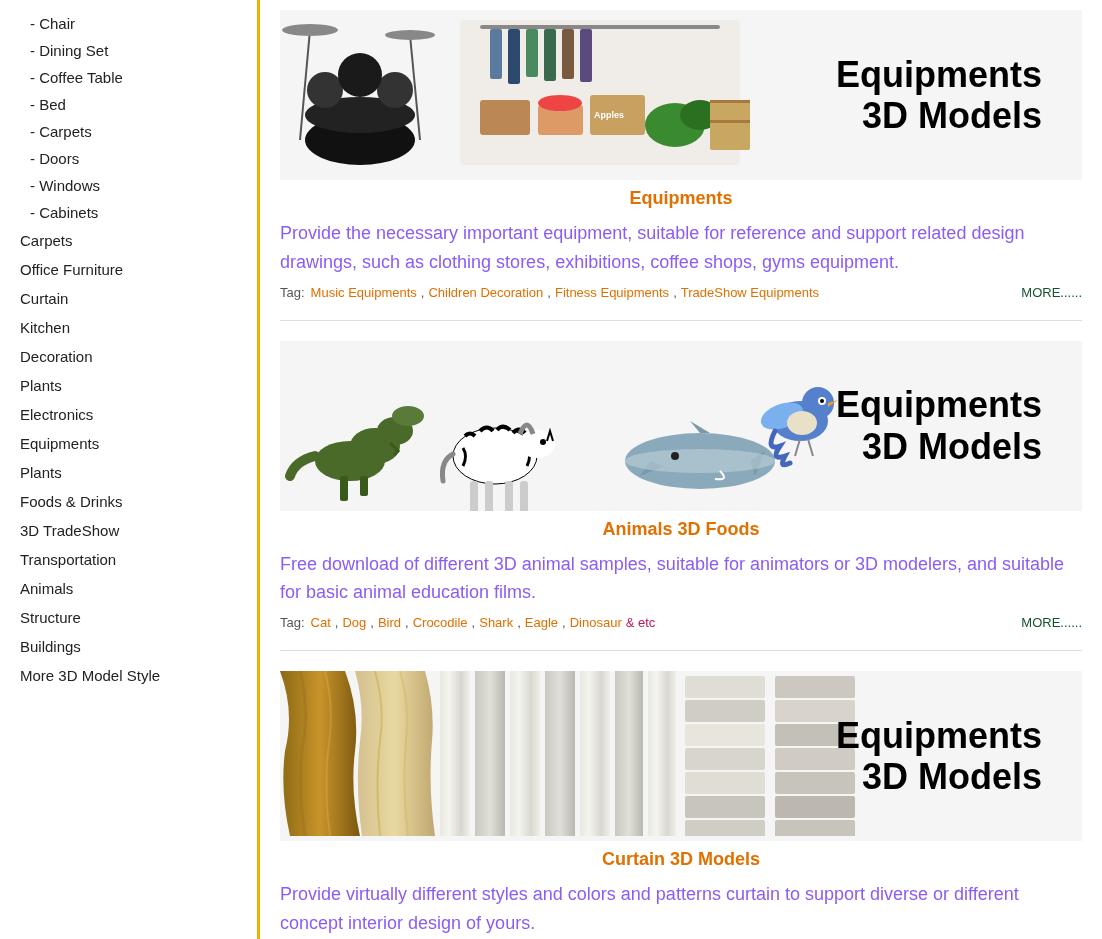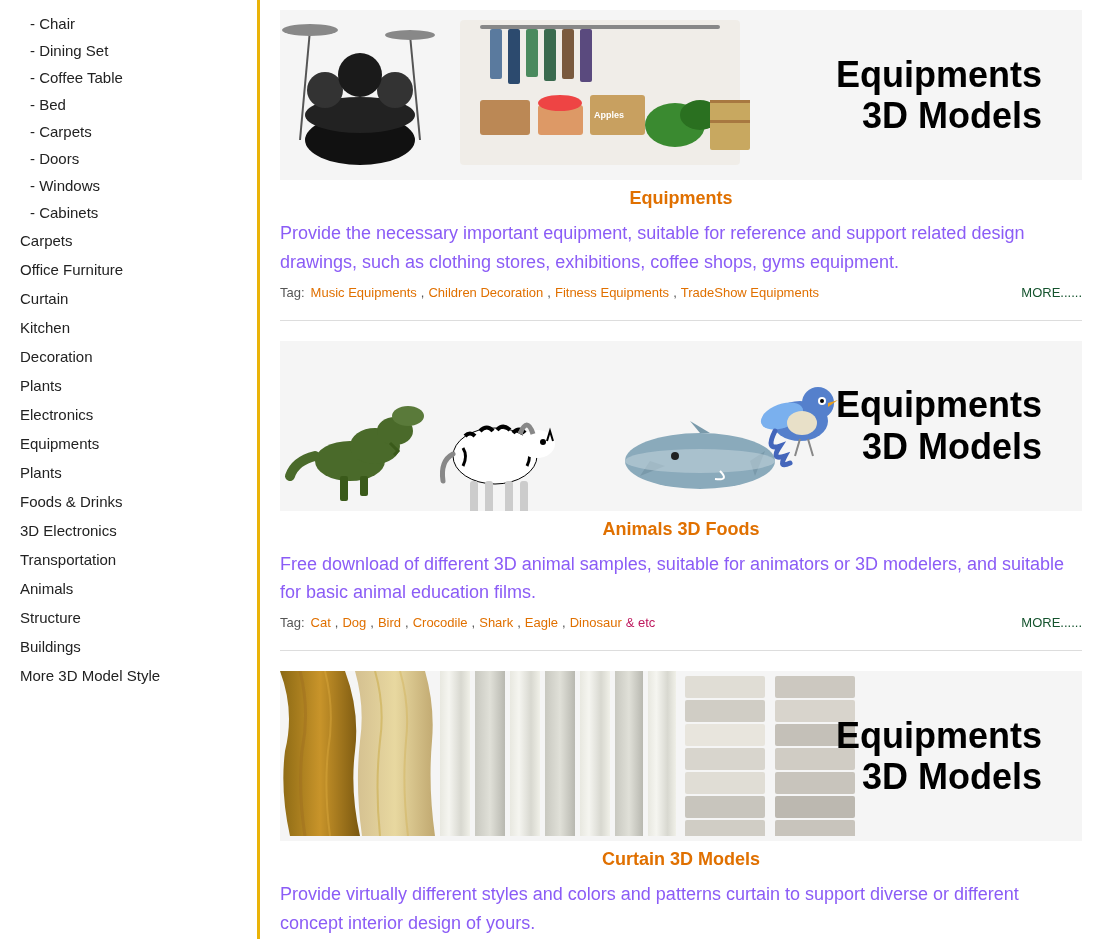--- a/index.html
+++ b/index.html
@@ -104,21 +104,21 @@
     <div class="sidebar-item">Carpets</div>
     <div class="sidebar-item">Office Furniture</div>
     <div class="sidebar-item">Curtain</div>
     <div class="sidebar-item">Kitchen</div>
     <div class="sidebar-item">Decoration</div>
     <div class="sidebar-item">Plants</div>
     <div class="sidebar-item">Electronics</div>
     <div class="sidebar-item">Equipments</div>
     <div class="sidebar-item">Plants</div>
     <div class="sidebar-item">Foods &amp; Drinks</div>
-    <div class="sidebar-item">3D Electronics</div>
+    <div class="sidebar-item">3D TradeShow</div>
     <div class="sidebar-item">Transportation</div>
     <div class="sidebar-item">Animals</div>
     <div class="sidebar-item">Structure</div>
     <div class="sidebar-item">Buildings</div>
     <div class="sidebar-item">More 3D Model Style</div>
   </div>
 
 <div id="main">
 
 <div class="category-block">

